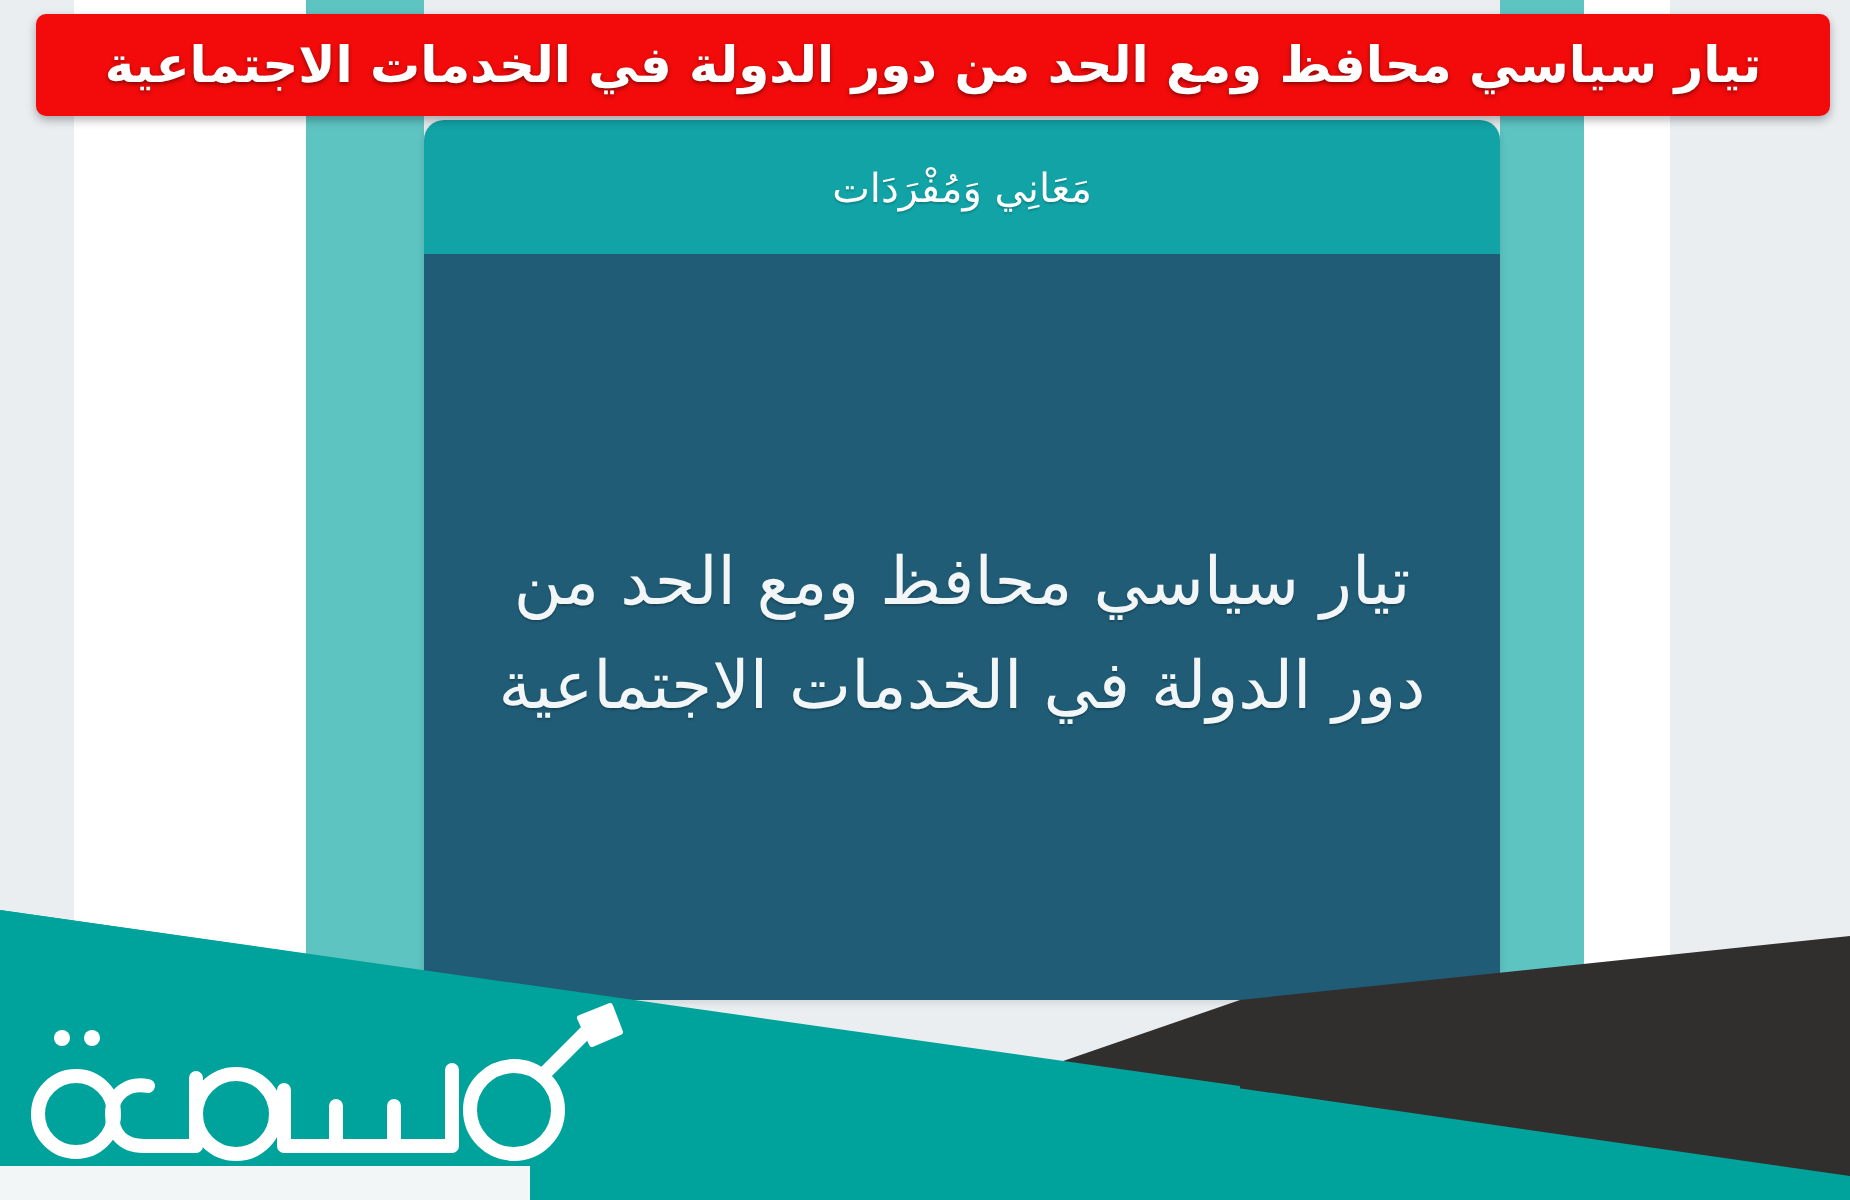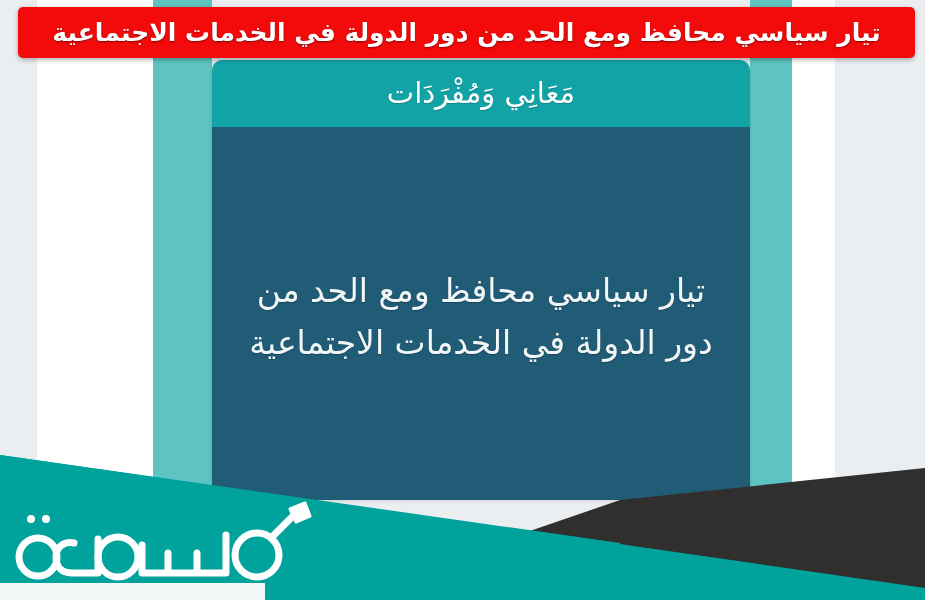--- a/index.html
+++ b/index.html
@@ -69,21 +69,21 @@
   }
   #card-header {
     height: 67px;
     background: #12a3a6;
     display: flex;
     align-items: center;
     justify-content: center;
   }
   #card-header-title {
     color: #ffffff;
-    font-size: 29px;
+    font-size: 20px;
     font-weight: 400;
     letter-spacing: .5px;
     text-shadow: 0 1px 1px rgba(0,0,0,.18);
     line-height: 1;
     text-align: center;
   }
   #card-body {
     height: 373px;
     background: #205c76;
     display: flex;

